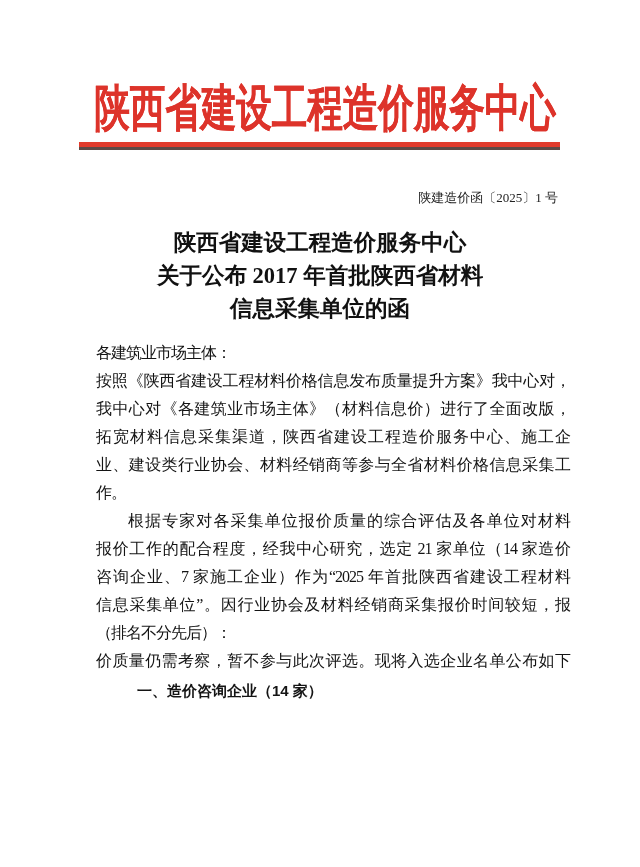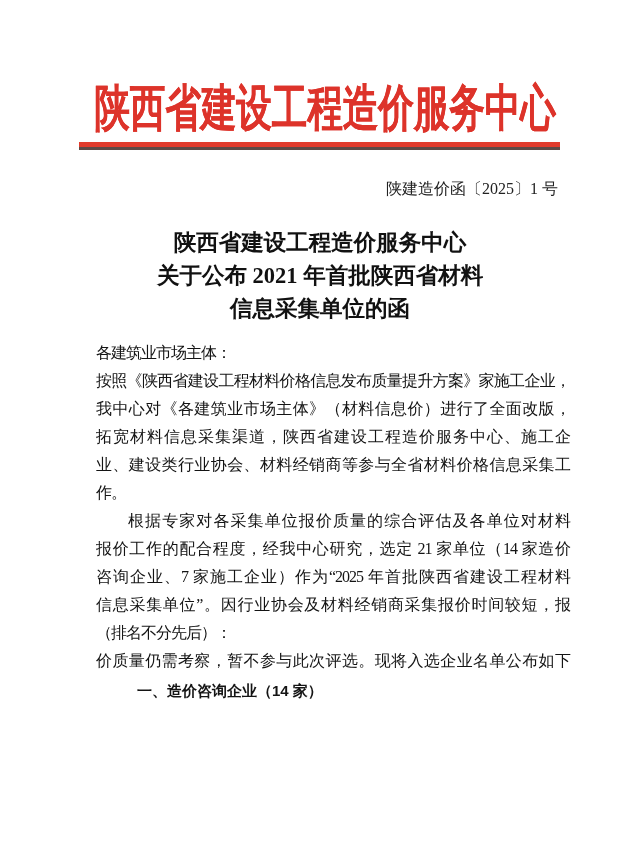--- a/index.html
+++ b/index.html
@@ -16,22 +16,22 @@
     transform:scaleX(0.71);transform-origin:center;
     font-family:"Liberation Serif","DejaVu Serif",serif;
     text-shadow:0.5px 0 0 #dd332a;
   }
   
   .head-rule{
     position:absolute;top:142px;left:79px;width:481px;height:8px;
     background:linear-gradient(to bottom,#e23b2c 0 58%,#5e4a46 58% 100%);
   }
   .refno{
-    position:absolute;top:179px;right:82px;
-    font-size:16px;line-height:20px;color:#222;white-space:nowrap;
+    position:absolute;top:188px;right:82px;
+    font-size:13px;line-height:20px;color:#222;white-space:nowrap;
   }
   .doc-title{
     position:absolute;top:226px;left:0;right:0;text-align:center;
     font-weight:bold;font-size:22.5px;line-height:33px;color:#111;
   }
   .body-block{
     position:absolute;top:339px;left:96px;width:474px;
     font-size:16px;line-height:28px;letter-spacing:-1px;color:#141414;
   }
   .bl{white-space:nowrap;text-align:left;}
@@ -62,28 +62,28 @@
   <div class="masthead">
     <span class="inner">陕西省建设工程造价服务中心</span>
   </div>
 
   <div class="head-rule"></div>
 
   <div class="refno">陕建造价函〔2025〕1 号</div>
 
   <div class="doc-title">
     <div>陕西省建设工程造价服务中心</div>
-    <div>关于公布 2021 年首批陕西省材料</div>
+    <div>关于公布 2017 年首批陕西省材料</div>
     <div>信息采集单位的函</div>
   </div>
 
   <div class="body-block">
     <div class="bl">各建筑业市场主体：</div>
 
-    <div class="bl full">按照《陕西省建设工程材料价格信息发布质量提升方案》家施工企业，</div>
+    <div class="bl full">按照《陕西省建设工程材料价格信息发布质量提升方案》我中心对，</div>
     <div class="bl full">我中心对《各建筑业市场主体》（材料信息价）进行了全面改版，</div>
     <div class="bl full">拓宽材料信息采集渠道，陕西省建设工程造价服务中心、施工企</div>
     <div class="bl full">业、建设类行业协会、材料经销商等参与全省材料价格信息采集工</div>
     <div class="bl">作。</div>
 
     <div class="bl full indent">根据专家对各采集单位报价质量的综合评估及各单位对材料</div>
     <div class="bl full">报价工作的配合程度，经我中心研究，选定 21 家单位（14 家造价</div>
     <div class="bl full">咨询企业、7 家施工企业）作为“2025 年首批陕西省建设工程材料</div>
     <div class="bl full">信息采集单位”。因行业协会及材料经销商采集报价时间较短，报</div>
     <div class="bl">（排名不分先后）：</div>

